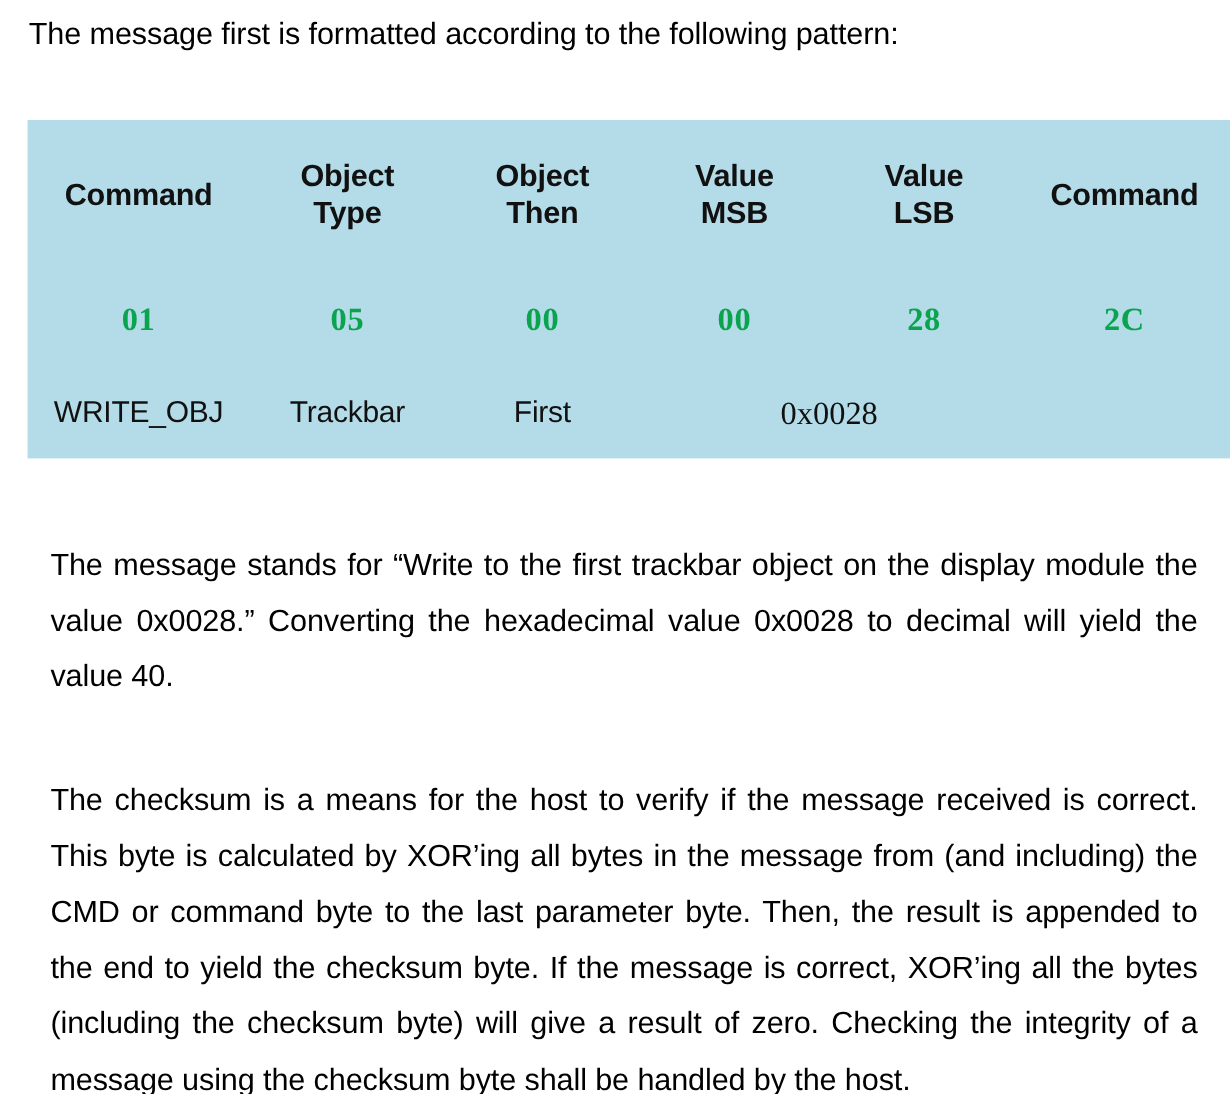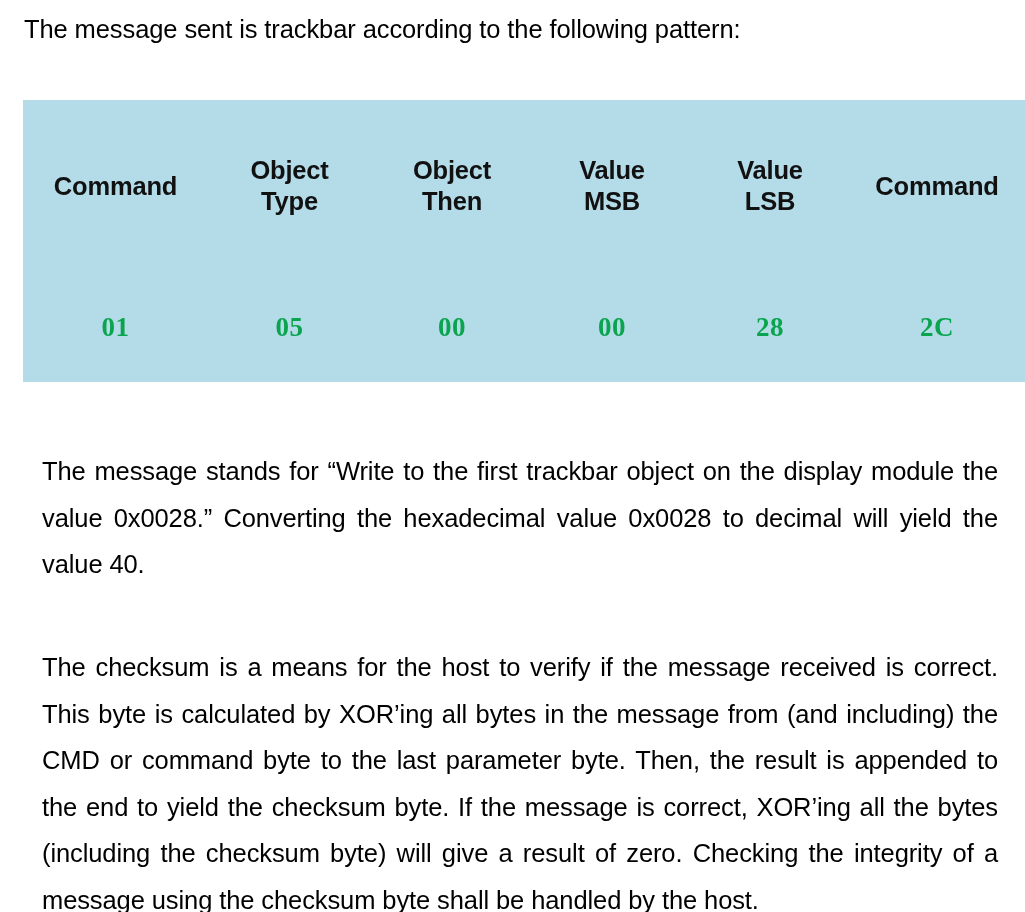--- a/index.html
+++ b/index.html
@@ -111,21 +111,21 @@
   #para-1 { top: 430px; }
   #para-2 { top: 626px; }
 
   .para p { margin: 18px; }
 </style>
 </head>
 <body>
 
 <div class="page">
 
-  <div class="intro-line">The message sent is trackbar according to the following pattern:</div>
+  <div class="intro-line">The message first is formatted according to the following pattern:</div>
 
   <div class="msg-table">
     <table>
       <colgroup>
         <col class="col-cmd">
         <col class="col-otype">
         <col class="col-oindex">
         <col class="col-vmsb">
         <col class="col-vlsb">
         <col class="col-cksum">
@@ -160,20 +160,27 @@
 
         <tr class="hex-row">
           <td class="hex">01</td>
           <td class="hex">05</td>
           <td class="hex">00</td>
           <td class="hex">00</td>
           <td class="hex">28</td>
           <td class="hex">2C</td>
         </tr>
 
+        <tr class="label-row">
+          <td class="lbl">WRITE_OBJ</td>
+          <td class="lbl">Trackbar</td>
+          <td class="lbl">First</td>
+          <td class="lbl serif" colspan="2">0x0028</td>
+          <td class="lbl"></td>
+        </tr>
       </tbody>
     </table>
   </div>
 
   <div class="para" id="para-1">
     <p>The message stands for “Write to the first trackbar object on the display module the value 0x0028.” Converting the hexadecimal value 0x0028 to decimal will yield the value 40.</p>
   </div>
 
   <div class="para" id="para-2">
     <p>The checksum is a means for the host to verify if the message received is correct. This byte is calculated by XOR’ing all bytes in the message from (and including) the CMD or command byte to the last parameter byte. Then, the result is appended to the end to yield the checksum byte. If the message is correct, XOR’ing all the bytes (including the checksum byte) will give a result of zero. Checking the integrity of a message using the checksum byte shall be handled by the host.</p>

